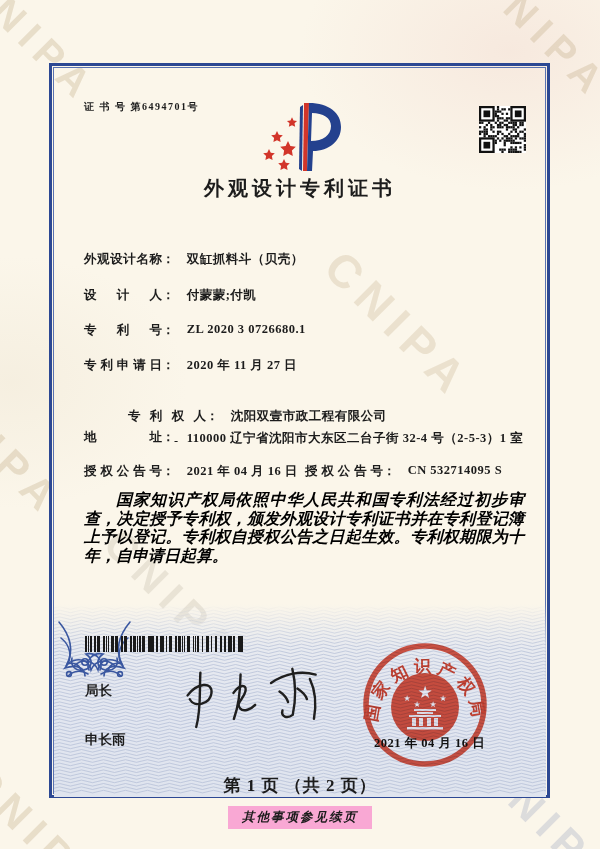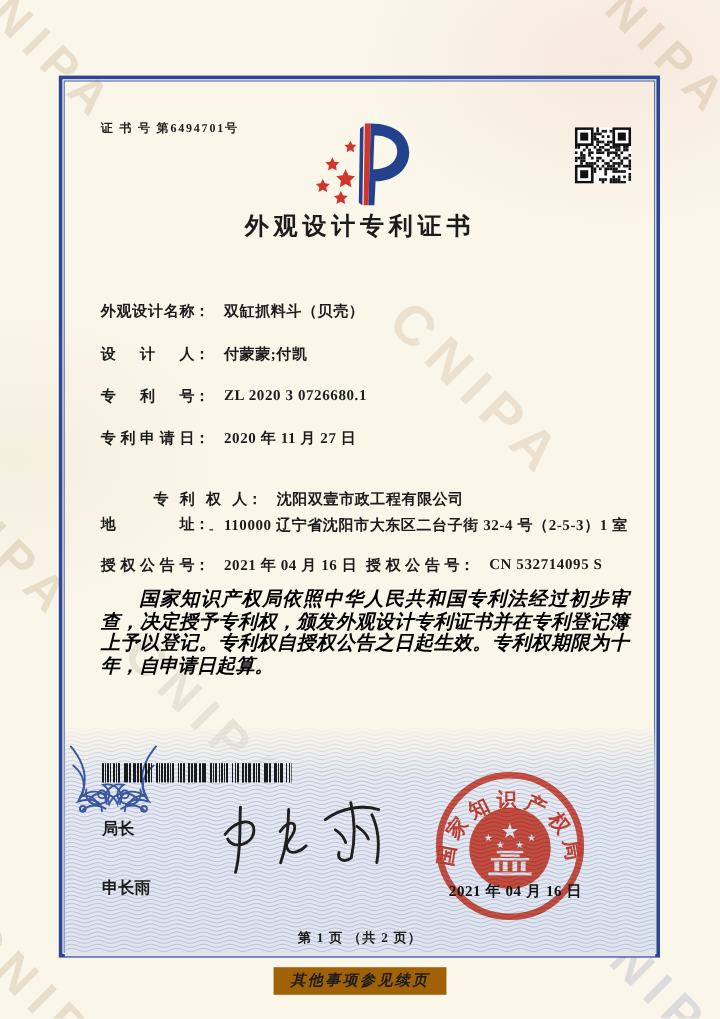--- a/index.html
+++ b/index.html
@@ -54,23 +54,23 @@
   
   .signer-title{position:absolute;left:85px;top:682px;font-size:13.5px;font-weight:bold;z-index:4;}
   .signer-name{position:absolute;left:85px;top:707px;font-size:13.5px;font-weight:bold;z-index:4;margin-top:24px;}
   .signature{position:absolute;left:172px;top:662px;z-index:5;}
   
   .seal{position:absolute;left:361px;top:641px;z-index:5;mix-blend-mode:multiply;opacity:.93;}
   .seal-date{position:absolute;left:374px;top:735px;width:120px;font-size:12.5px;
              letter-spacing:.5px;color:#111;z-index:6;font-weight:bold;}
   
   .page-info{position:absolute;left:0;top:774px;width:100%;text-align:center;
-             font-size:11px;letter-spacing:1px;z-index:4;font-weight:bold;}
+             font-size:17px;letter-spacing:1px;z-index:4;font-weight:bold;}
   .note-wrap{position:absolute;left:0;top:806px;width:100%;text-align:center;z-index:4;}
-  .note{display:inline-block;background:#a16207;padding:3px 14px;font-size:12.5px;
+  .note{display:inline-block;background:#f9a8d4;padding:3px 14px;font-size:12.5px;
         font-weight:bold;letter-spacing:2px;font-style:italic;}
 </style>
 </head>
 <body>
 
 <div id="stage">
 
   <div class="wm" style="left:-12px;top:-38px;font-size:40px;">CNIPA</div>
   <div class="wm" style="left:500px;top:-42px;font-size:40px;">CNIPA</div>
   <div class="wm" style="left:352px;top:240px;font-size:46px;color:rgba(188,166,126,.26);">CNIPA</div>

